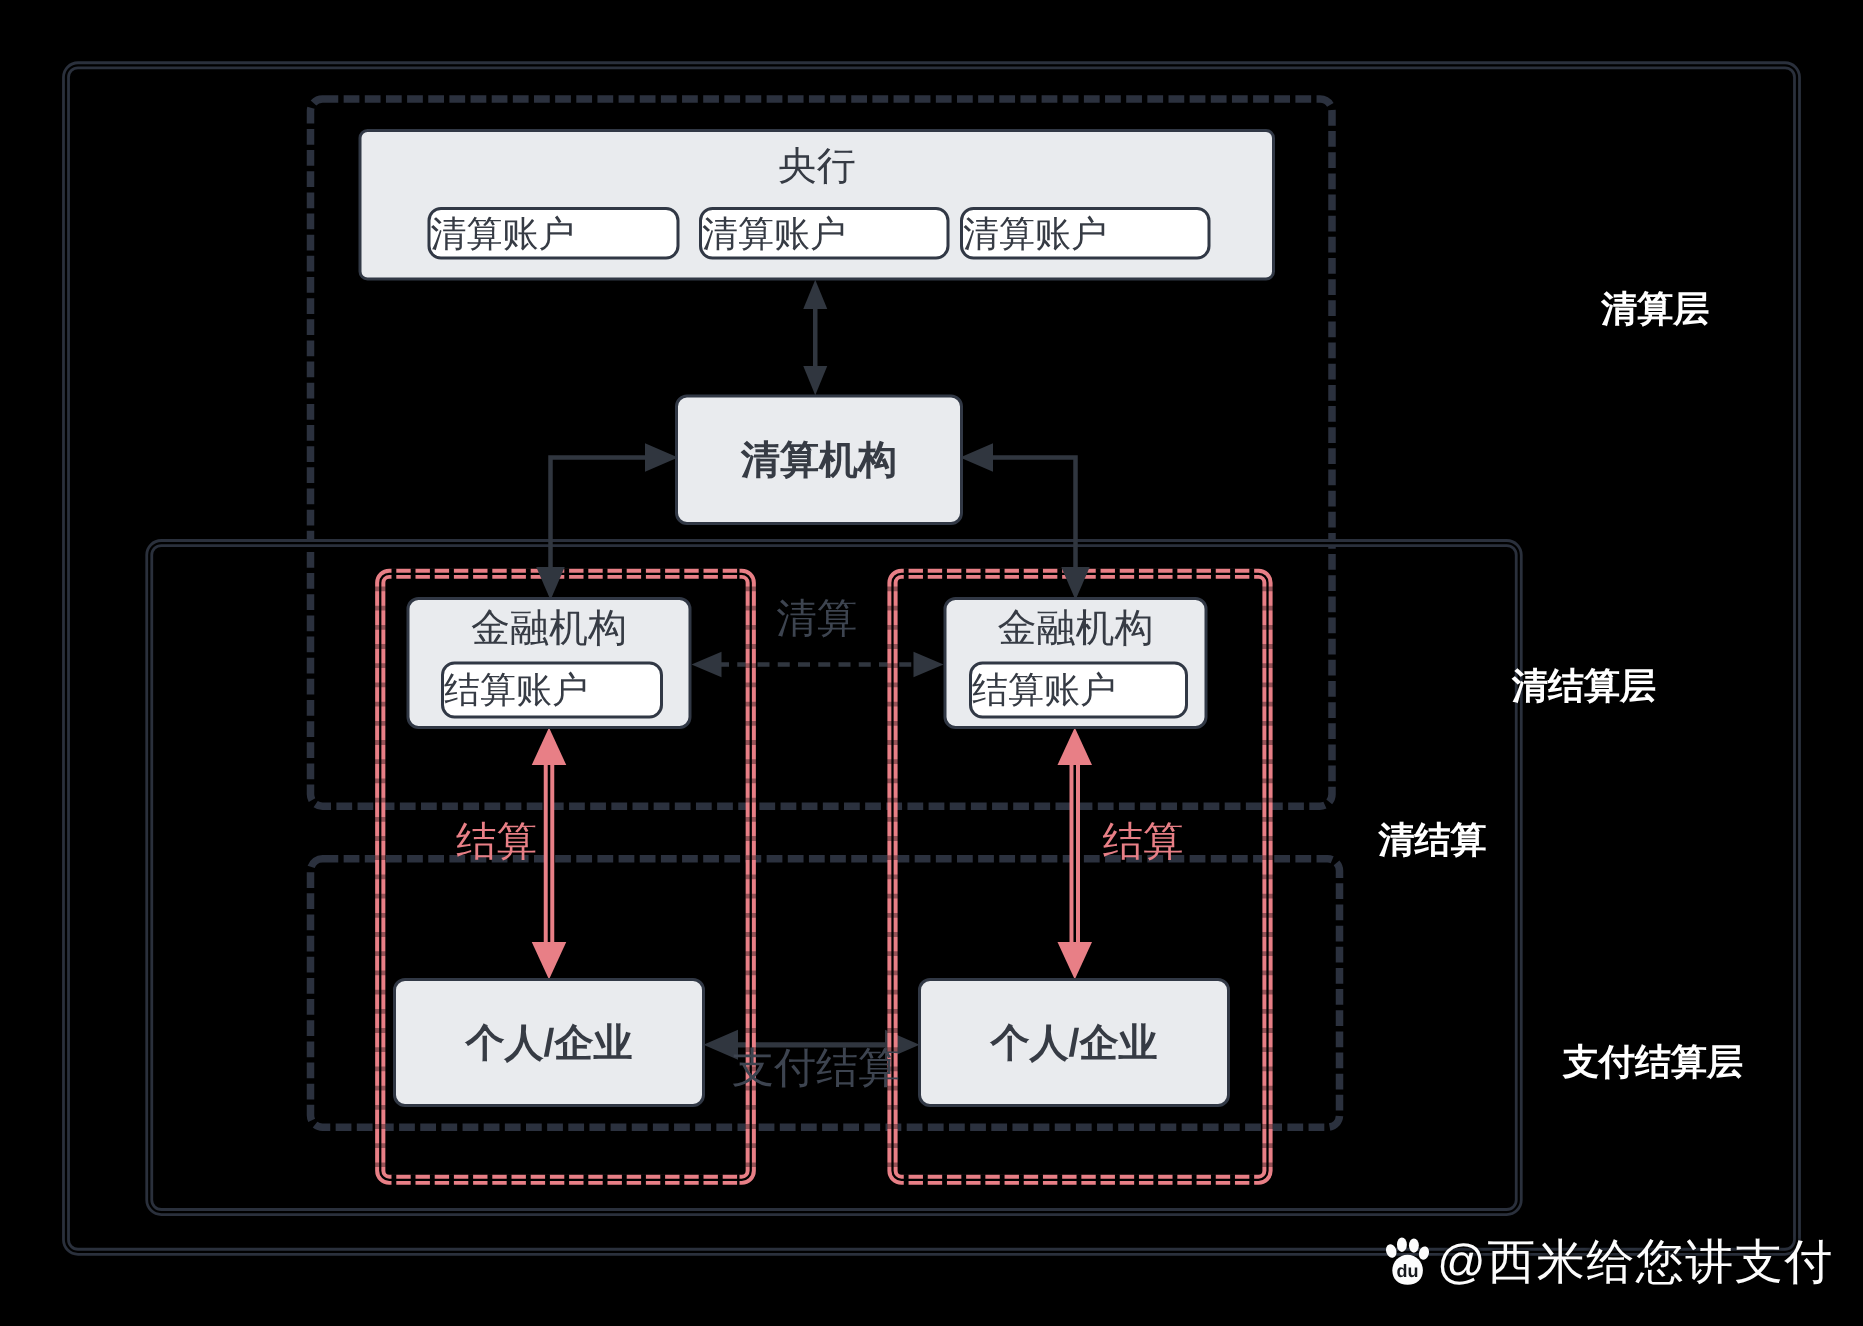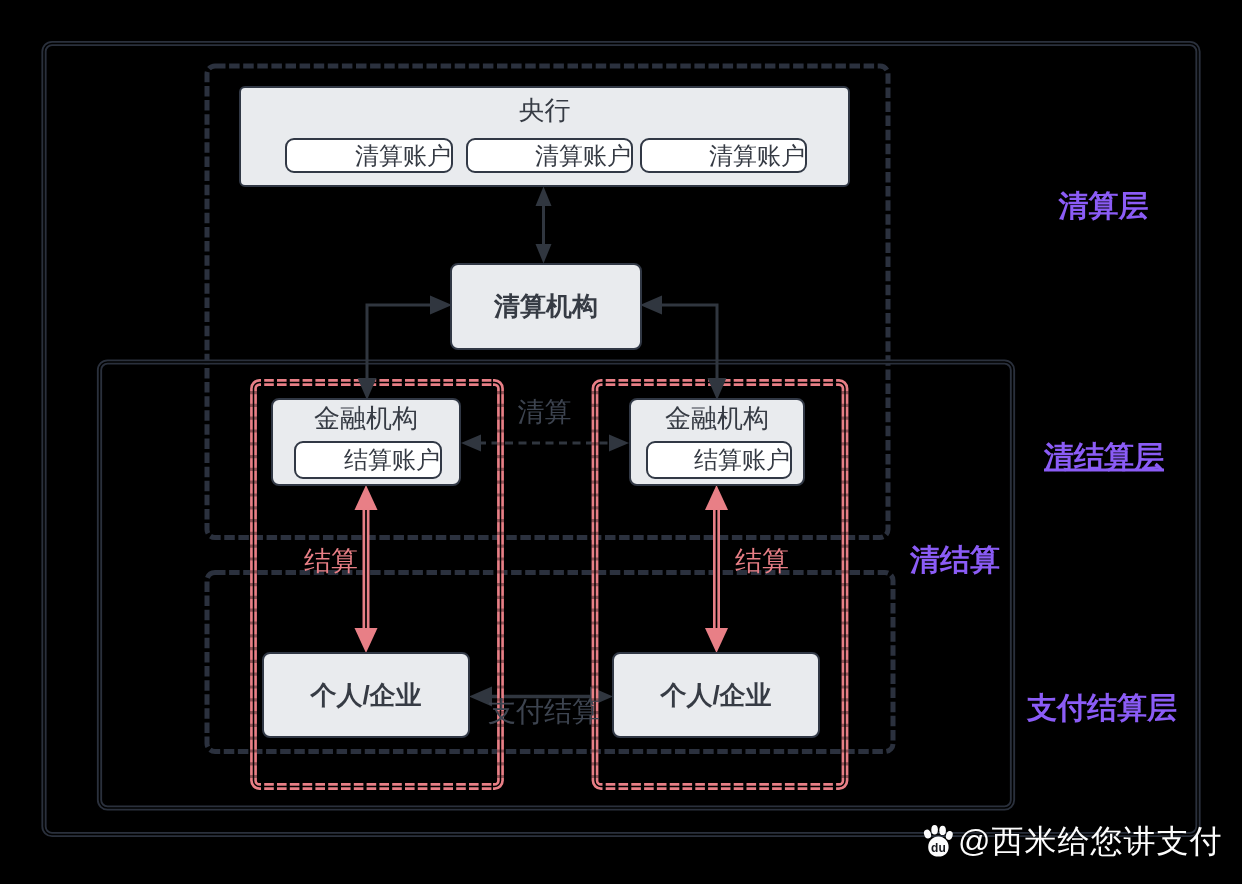--- a/index.html
+++ b/index.html
@@ -12,34 +12,34 @@
   .node{
     position:absolute;box-sizing:border-box;background:#e9ebee;
     border:2.5px solid #313845;color:#363b44;
     display:flex;align-items:center;justify-content:center;
   }
   .node.r6{border-radius:6px;}
   .node.r8{border-radius:8px;}
   .subnode{
     position:absolute;box-sizing:border-box;background:#ffffff;
     border:2px solid #313845;border-radius:9px;color:#363b44;
-    display:flex;align-items:center;justify-content:flex-end;
+    display:flex;align-items:center;justify-content:flex-start;
     font-size:24px;
   }
   .node-title{
     position:absolute;left:0;right:0;text-align:center;font-size:26px;color:#363b44;
   }
   .node-label{font-size:26px;font-weight:bold;}
   .edge-label{
     position:absolute;font-size:27px;color:#3d4450;white-space:nowrap;
     transform:translate(-50%,-50%);font-weight:400;
   }
   .edge-label.red{color:#e87f86;}
   .layer-label{
-    position:absolute;font-size:30px;color:#8b5cf6;white-space:nowrap;
+    position:absolute;font-size:24px;color:#ffffff;white-space:nowrap;
     transform:translate(-50%,-50%);font-weight:600;
   }
   #watermark{
     position:absolute;left:920px;top:820px;width:322px;height:44px;
     display:flex;align-items:center;color:#fcfcfc;
   }
   #watermark .wm-text{
     font-size:32px;font-weight:400;letter-spacing:1px;white-space:nowrap;
     text-shadow:0 0 3px rgba(0,0,0,0.9);
     margin-left:2px;
@@ -167,21 +167,21 @@
   <div class="node r8" style="left:612px;top:652px;width:208px;height:86px;">
     <span class="node-label">个人/企业</span>
   </div>
 
   <div class="edge-label" style="left:544.5px;top:412px;">清算</div>
   <div class="edge-label red" style="left:331px;top:561px;">结算</div>
   <div class="edge-label red" style="left:762px;top:561px;">结算</div>
   <div class="edge-label" style="left:544px;top:666px;font-size:28px;margin-top:46px;">支付结算</div>
 
   <div class="layer-label" style="left:1103.5px;top:206px;">清算层</div>
-  <div class="layer-label" style="left:1104px;top:457px;text-decoration:underline;">清结算层</div>
+  <div class="layer-label" style="left:1056px;top:457px;">清结算层</div>
   <div class="layer-label" style="left:955px;top:560px;">清结算</div>
   <div class="layer-label" style="left:1102px;top:708px;">支付结算层</div>
 
   <div id="watermark">
     <svg width="36" height="40" viewBox="0 0 36 40">
       <g fill="#fcfcfc">
         <ellipse cx="7.5" cy="12" rx="3.4" ry="4.6" transform="rotate(-18 7.5 12)"></ellipse>
         <ellipse cx="14.6" cy="7.8" rx="3.3" ry="4.8"></ellipse>
         <ellipse cx="22.6" cy="8.4" rx="3.3" ry="4.7"></ellipse>
         <ellipse cx="29.3" cy="13.4" rx="3.3" ry="4.5" transform="rotate(16 29.3 13.4)"></ellipse>

